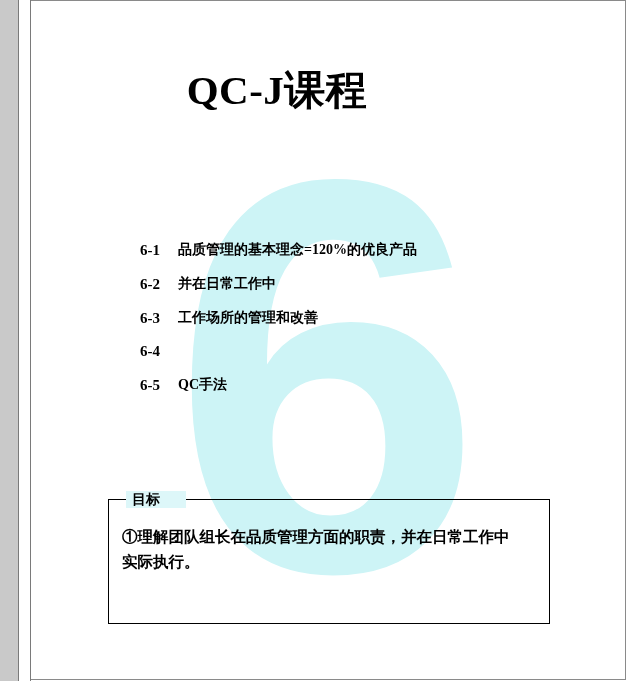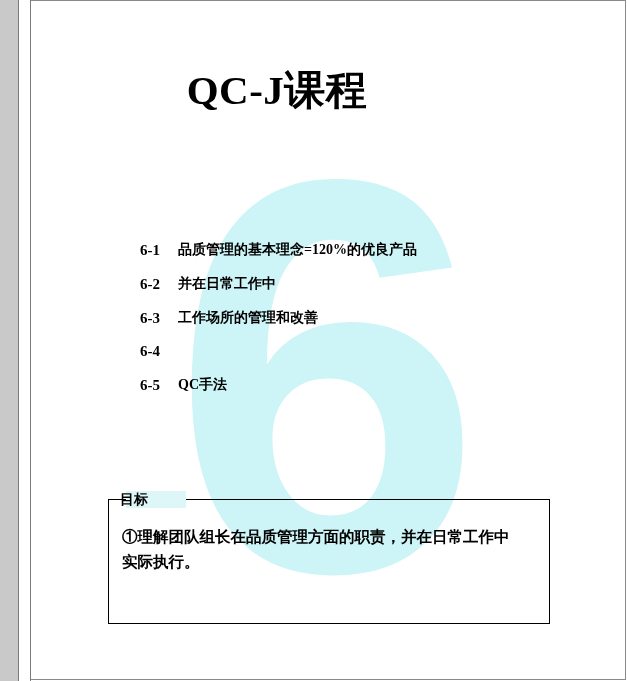--- a/index.html
+++ b/index.html
@@ -147,21 +147,21 @@
   .obj-legend-mask {
     position: absolute;
     left: 18px;
     top: 0px;
     height: 17px;
     background: #ddf7f9;
     z-index: 4;
   }
   .obj-legend {
     position: absolute;
-    left: 12px;
+    left: 24px;
     top: 0px;
     font-size: 14px;
     font-weight: bold;
     color: #000000;
     line-height: 17px;
     z-index: 5;
     white-space: nowrap;
     background: transparent;
   }
   .obj-body {

